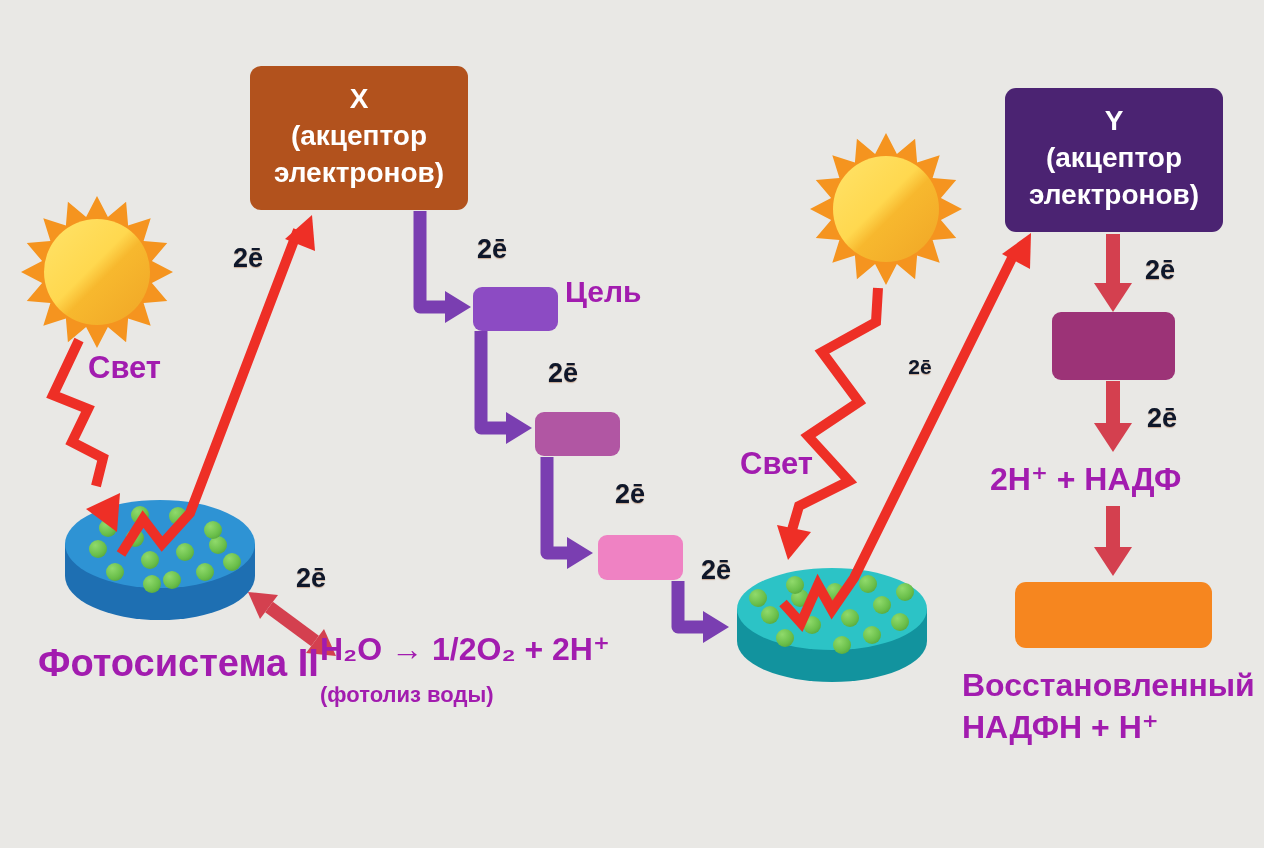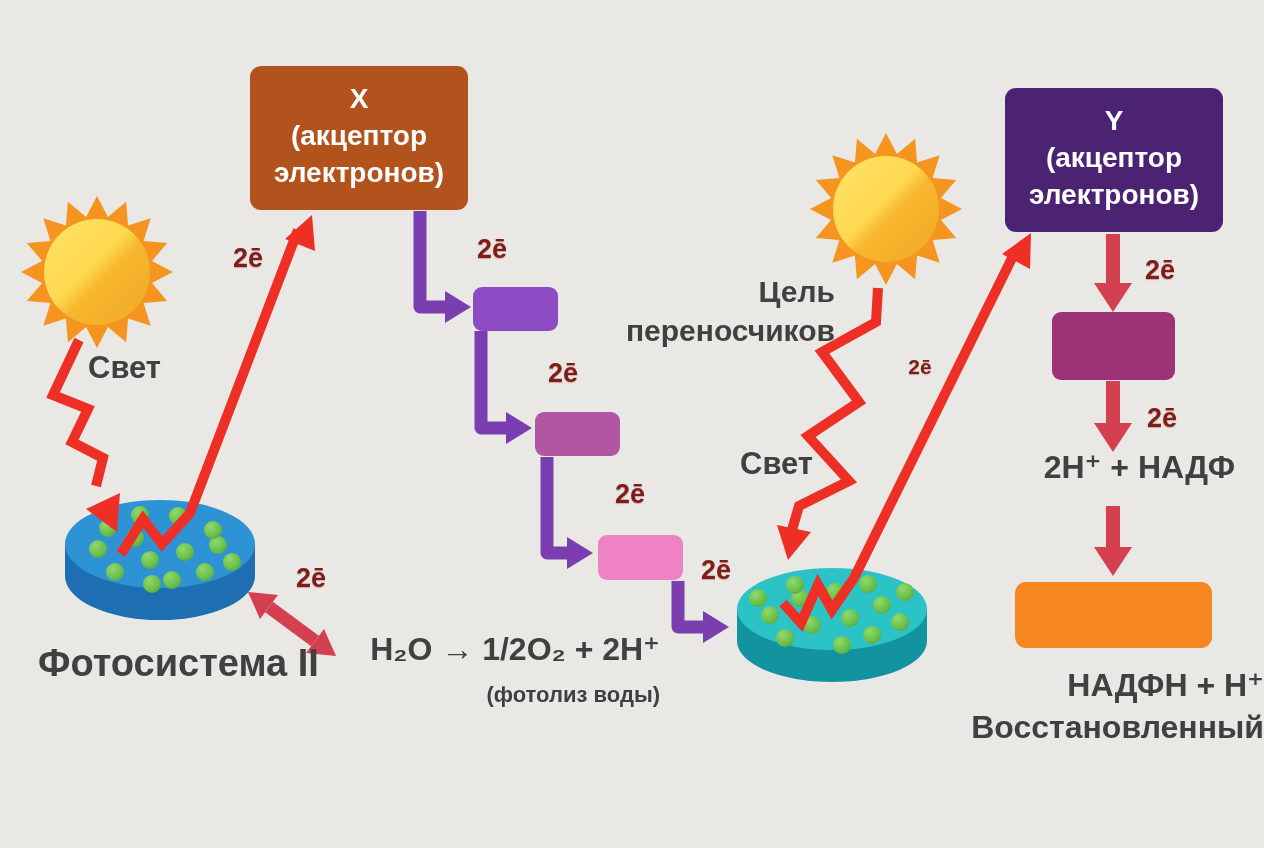--- a/index.html
+++ b/index.html
@@ -9,27 +9,27 @@
     font-family:"Liberation Sans","DejaVu Sans",sans-serif;
   }
   .stage svg.layer{position:absolute;left:0;top:0;}
   .box{
     position:absolute;border-radius:11px;color:#fff;text-align:center;
     font-weight:700;font-size:28px;line-height:37px;box-sizing:border-box;
   }
   .acceptor{padding-top:14px;}
   .carrier{position:absolute;border-radius:9px;}
   .lbl{
-    position:absolute;color:#404040;font-weight:700;text-align:right;
+    position:absolute;color:#a21caf;font-weight:700;text-align:left;
     white-space:nowrap;
   }
   .badge{
     position:absolute;width:54px;height:54px;border-radius:50%;
     background:radial-gradient(circle at 35% 28%, #ffd24b 0%, #fkb 0%, #fca313 48%, #ef7500 100%);
-    color:#7f1d1d;font-size:27px;font-weight:700;
+    color:#0f172a;font-size:27px;font-weight:700;
     display:flex;align-items:center;justify-content:center;
     text-shadow:0 1px 1px rgba(150,60,0,.35);
   }
   .badge.small{width:42px;height:42px;font-size:21px;}
 </style>
 </head>
 <body>
 
 <div class="stage">
 
@@ -164,36 +164,35 @@
   <div class="carrier" style="left:535px;top:412px;width:85px;height:44px;background:#b156a3;"></div>
   <div class="carrier" style="left:598px;top:535px;width:85px;height:45px;background:#ef82c3;"></div>
   <div class="carrier" style="left:1052px;top:312px;width:123px;height:68px;background:#9c3377;"></div>
   <div class="carrier" style="left:1015px;top:582px;width:197px;height:66px;background:#f6861f;border-radius:11px;"></div>
 
   <div class="lbl" style="left:88px;top:350px;font-size:31px;">Свет</div>
   <div class="lbl" style="left:740px;top:446px;font-size:31px;">Свет</div>
 
   <div class="lbl" style="left:565px;top:272px;width:270px;font-size:30px;line-height:39px;">
     <div>Цель</div>
-    <div>переносчиков</div>
   </div>
 
   <div class="lbl" style="left:320px;top:630px;width:340px;font-size:32px;">H₂O → 1/2O₂ + 2H⁺</div>
   <div class="lbl" style="left:320px;top:682px;width:340px;font-size:22px;">(фотолиз воды)</div>
 
   <div class="lbl" style="left:38px;top:642px;width:242px;font-size:38px;line-height:42px;">
     <div>Фотосистема II</div>
   </div>
 
 
-  <div class="lbl" style="left:990px;top:448px;width:245px;font-size:32px;">2H⁺ + НАДФ</div>
+  <div class="lbl" style="left:990px;top:460px;width:245px;font-size:32px;">2H⁺ + НАДФ</div>
 
   <div class="lbl" style="left:962px;top:664px;width:302px;font-size:32px;line-height:42px;">
+    <div>Восстановленный</div>
     <div>НАДФН + H⁺</div>
-    <div>Восстановленный</div>
   </div>
 
   <div class="badge" style="left:221px;top:231px;">2ē</div>
   <div class="badge" style="left:465px;top:222px;">2ē</div>
   <div class="badge" style="left:536px;top:346px;">2ē</div>
   <div class="badge" style="left:603px;top:467px;">2ē</div>
   <div class="badge" style="left:689px;top:543px;">2ē</div>
   <div class="badge" style="left:284px;top:551px;">2ē</div>
   <div class="badge small" style="left:899px;top:346px;">2ē</div>
   <div class="badge" style="left:1133px;top:243px;">2ē</div>

